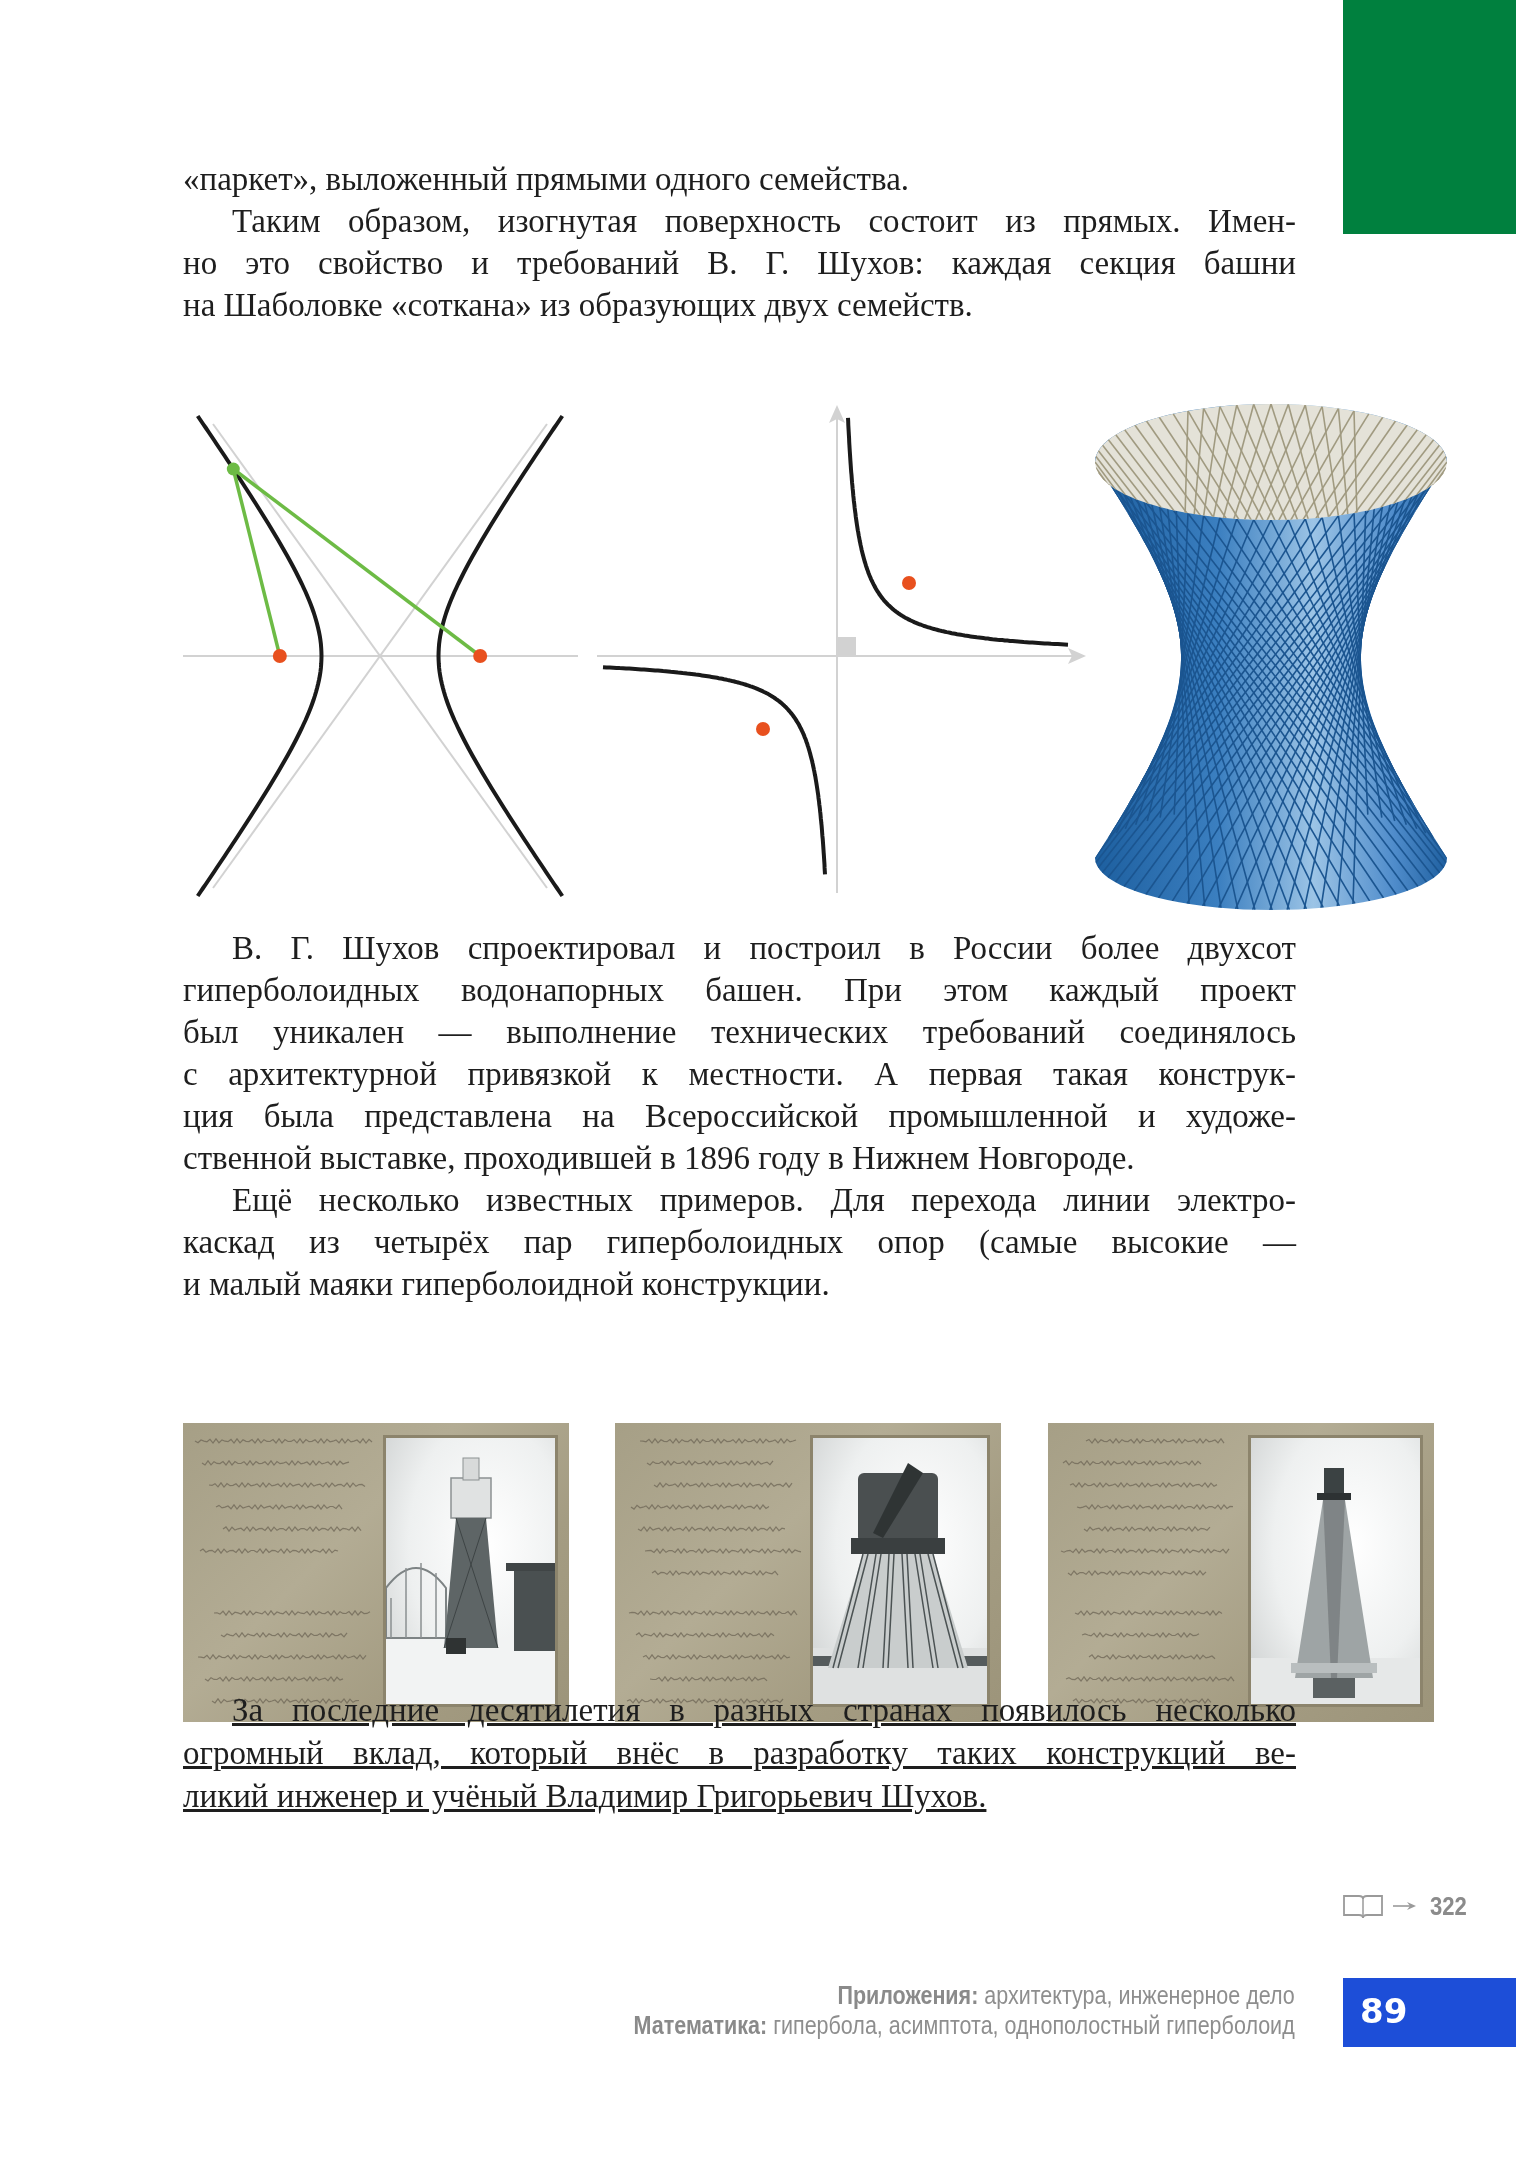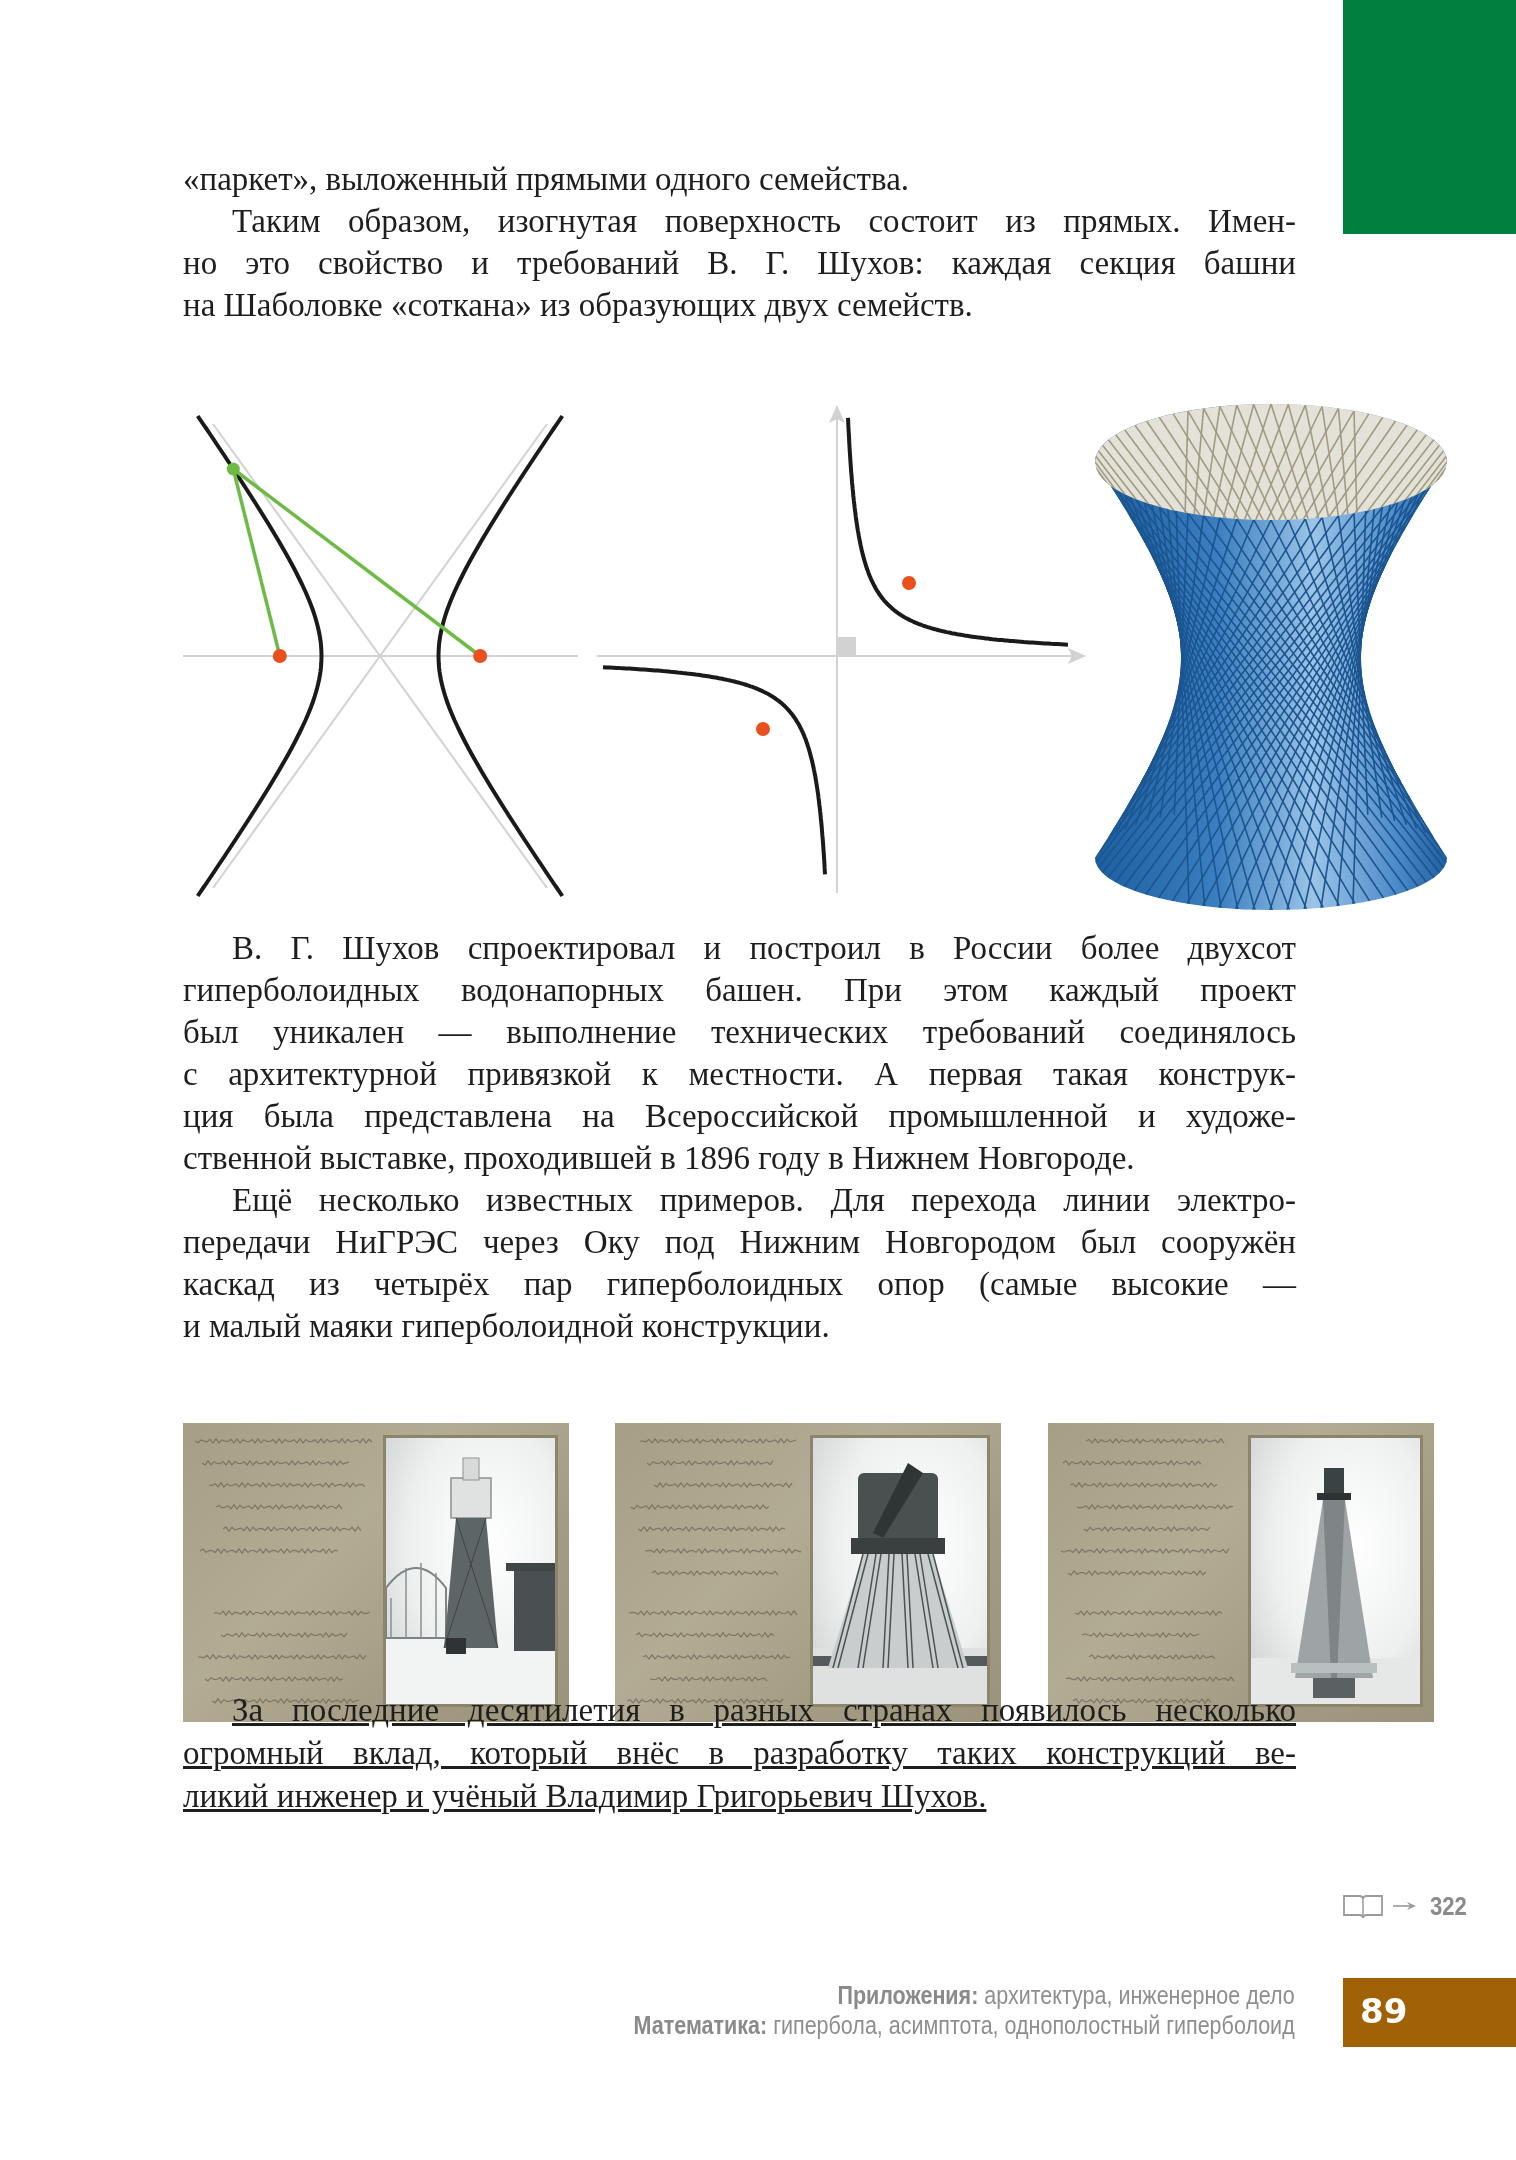--- a/index.html
+++ b/index.html
@@ -11,21 +11,21 @@
   .para .ln.ind { text-indent:49px; }
   #p3 .ln { height:43px; line-height:43px; }
   .fig { position:absolute; }
   .photo { position:absolute; top:1423px; width:386px; height:299px; background:linear-gradient(135deg,#a69f86 0%,#b3ac94 40%,#a49c82 70%,#9c947a 100%); overflow:hidden; }
   .photo .hand { position:absolute; left:0; top:0; width:200px; height:299px; }
   .photo .inner { position:absolute; top:12px; width:175px; height:272px; border:3px solid #8c846c; box-sizing:border-box; background:radial-gradient(ellipse at 60% 40%, #ffffff 0%, #eef0f0 55%, #c9cccc 100%); overflow:hidden; }
   .side-ref { position:absolute; left:1342px; top:1892px; height:28px; display:flex; align-items:center; }
   .side-ref .num { font-family:"Liberation Sans","DejaVu Sans",sans-serif; font-weight:bold; font-size:26px; color:#8b8b8b; margin-left:12px; transform:scaleX(.85); transform-origin:left center; display:inline-block; }
   .footer { position:absolute; right:221px; top:1980px; text-align:right; font-family:"Liberation Sans","DejaVu Sans",sans-serif; font-size:25px; line-height:30px; color:#8e8e8e; transform:scaleX(.86); transform-origin:right center; white-space:nowrap; }
   .footer b { font-weight:bold; color:#8a8a8a; }
-  .page-box { position:absolute; left:1343px; top:1978px; width:173px; height:69px; background:#a16207; }
+  .page-box { position:absolute; left:1343px; top:1978px; width:173px; height:69px; background:#1d4ed8; }
   .page-num { position:absolute; left:17px; top:13px; font-family:"DejaVu Sans","Liberation Sans",sans-serif; font-weight:bold; font-size:34px; line-height:40px; color:#ffffff; }
 </style>
 </head>
 <body>
 
 <div class="tab-top"></div>
 
 <div class="para" id="p1" style="top:158px;">
   <span class="ln last">«паркет», выложенный прямыми одного семейства.</span>
   <span class="ln ind">Таким образом, изогнутая поверхность состоит из прямых. Имен-</span>
@@ -211,21 +211,20 @@
 </svg>
 
 <div class="para" id="p2" style="top:927px;">
   <span class="ln ind">В. Г. Шухов спроектировал и построил в России более двухсот</span>
   <span class="ln">гиперболоидных водонапорных башен. При этом каждый проект</span>
   <span class="ln">был уникален — выполнение технических требований соединялось</span>
   <span class="ln">с архитектурной привязкой к местности. А первая такая конструк-</span>
   <span class="ln">ция была представлена на Всероссийской промышленной и художе-</span>
   <span class="ln last">ственной выставке, проходившей в 1896 году в Нижнем Новгороде.</span>
   <span class="ln ind">Ещё несколько известных примеров. Для перехода линии электро-</span>
-  <span class="ln">передачи НиГРЭС через Оку под Нижним Новгородом был сооружён</span>
   <span class="ln">каскад из четырёх пар гиперболоидных опор (самые высокие —</span>
   <span class="ln last">и малый маяки гиперболоидной конструкции.</span>
 </div>
 
 <div class="photo" style="left:183px;">
   <svg class="hand" width="200" height="299">
       <path d="M12 18 L15 19.8 L18 17.0 L21 18.1 L24 18.8 L27 16.4 L30 20.1 L33 15.8 L36 19.8 L39 16.9 L42 18.2 L45 18.7 L48 16.4 L51 20.1 L54 15.8 L57 19.9 L60 16.8 L63 18.3 L66 18.6 L69 16.5 L72 20.0 L75 15.8 L78 19.9 L81 16.7 L84 18.4 L87 18.5 L90 16.6 L93 20.0 L96 15.8 L99 20.0 L102 16.6 L105 18.5 L108 18.4 L111 16.7 L114 19.9 L117 15.8 L120 20.0 L123 16.5 L126 18.7 L129 18.3 L132 16.8 L135 19.9 L138 15.8 L141 20.1 L144 16.4 L147 18.8 L150 18.2 L153 16.9 L156 19.8 L159 15.8 L162 20.1 L165 16.4 L168 18.9 L171 18.1 L174 17.0 L177 19.8 L180 15.8 L183 20.1 L186 16.3 L189 19.0" fill="none" stroke="#6d6656" stroke-width="1.2" opacity="0.75"></path>
       <path d="M19 40 L22 42.0 L25 37.8 L28 41.9 L31 38.7 L34 40.4 L37 40.6 L40 38.6 L43 42.0 L46 37.8 L49 42.0 L52 38.6 L55 40.5 L58 40.5 L61 38.7 L64 42.0 L67 37.8 L70 42.0 L73 38.5 L76 40.6 L79 40.3 L82 38.8 L85 41.9 L88 37.8 L91 42.1 L94 38.5 L97 40.7 L100 40.2 L103 38.9 L106 41.8 L109 37.8 L112 42.1 L115 38.4 L118 40.8 L121 40.1 L124 39.0 L127 41.8 L130 37.8 L133 42.1 L136 38.3 L139 40.9 L142 40.0 L145 39.0 L148 41.7 L151 37.9 L154 42.2 L157 38.2 L160 41.0 L163 39.9 L166 39.2" fill="none" stroke="#6d6656" stroke-width="1.2" opacity="0.75"></path>
       <path d="M26 62 L29 62.4 L32 60.7 L35 63.9 L38 59.8 L41 64.1 L44 60.5 L47 62.7 L50 62.3 L53 60.8 L56 63.9 L59 59.8 L62 64.1 L65 60.4 L68 62.8 L71 62.2 L74 60.9 L77 63.8 L80 59.8 L83 64.1 L86 60.3 L89 62.9 L92 62.1 L95 61.0 L98 63.7 L101 59.9 L104 64.1 L107 60.3 L110 63.0 L113 61.9 L116 61.1 L119 63.7 L122 59.9 L125 64.2 L128 60.2 L131 63.1 L134 61.8 L137 61.2 L140 63.6 L143 59.9 L146 64.2 L149 60.1 L152 63.2 L155 61.7 L158 61.3 L161 63.5 L164 60.0 L167 64.2 L170 60.1 L173 63.3 L176 61.6 L179 61.4 L182 63.4" fill="none" stroke="#6d6656" stroke-width="1.2" opacity="0.75"></path>
       <path d="M33 84 L36 82.4 L39 84.9 L42 84.1 L45 83.0 L48 85.8 L51 81.8 L54 86.1 L57 82.3 L60 85.0 L63 84.0 L66 83.1 L69 85.7 L72 81.9 L75 86.2 L78 82.2 L81 85.1 L84 83.9 L87 83.2 L90 85.6 L93 81.9 L96 86.2 L99 82.2 L102 85.2 L105 83.8 L108 83.3 L111 85.5 L114 81.9 L117 86.2 L120 82.1 L123 85.2 L126 83.6 L129 83.4 L132 85.5 L135 82.0 L138 86.2 L141 82.0 L144 85.3 L147 83.5 L150 83.5 L153 85.4 L156 82.0 L159 86.2" fill="none" stroke="#6d6656" stroke-width="1.2" opacity="0.75"></path>

